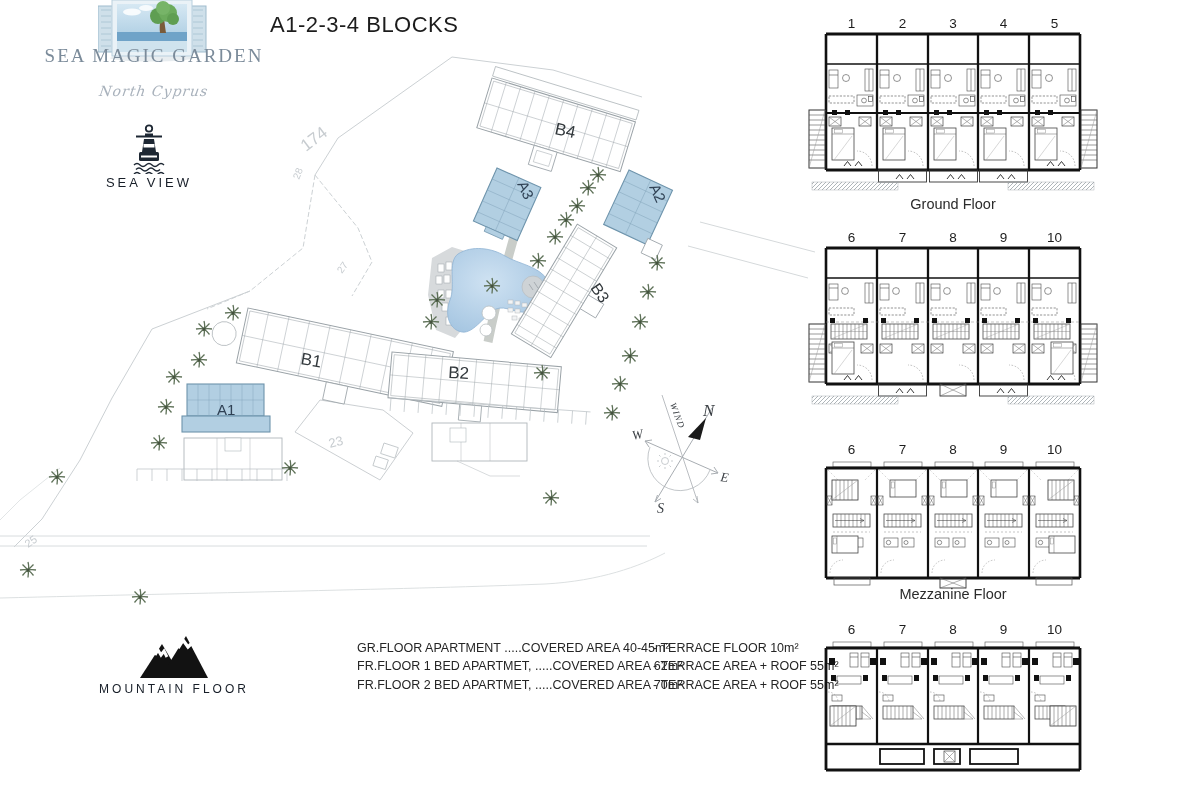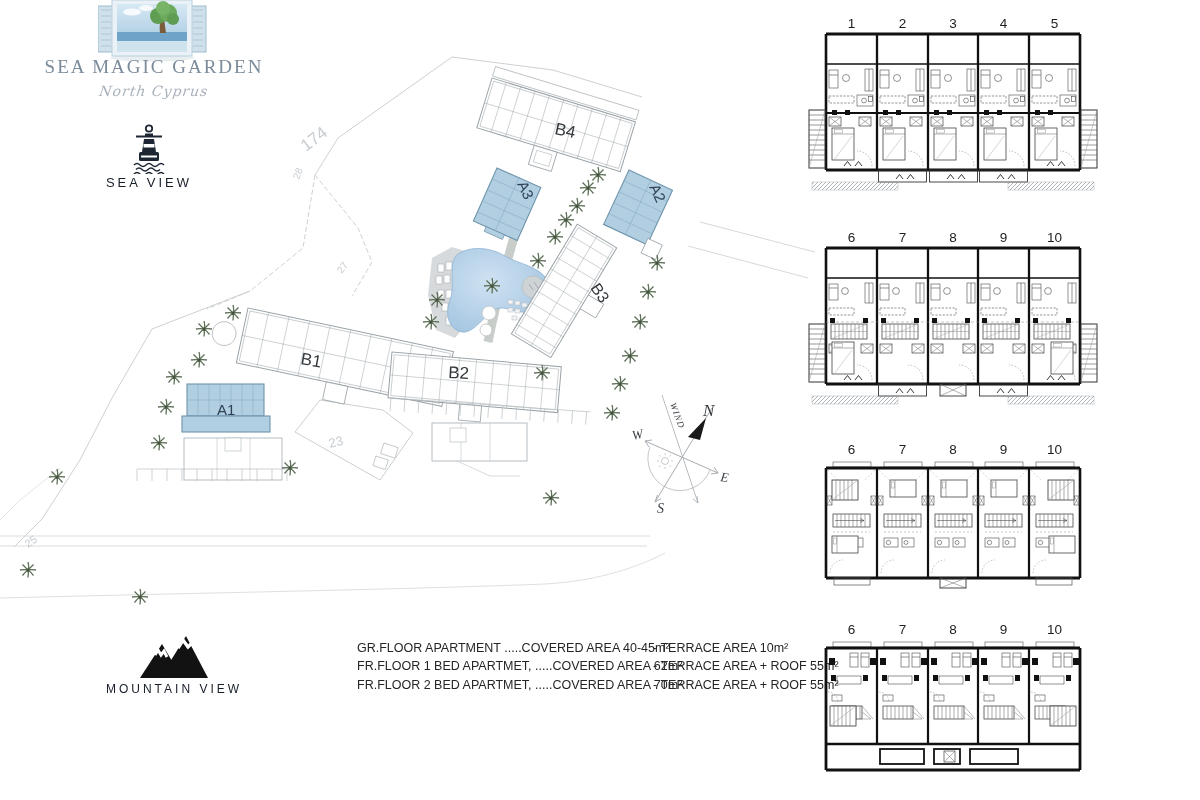--- a/index.html
+++ b/index.html
@@ -1,20 +1,20 @@
 <!DOCTYPE html>
 <html><head>
 <meta charset="utf-8">
 <style>
   html,body{margin:0;padding:0;background:#e9e9e9}
   #canvas{position:relative;width:1200px;height:800px;background:#ffffff;overflow:hidden;
           font-family:"Liberation Sans",sans-serif}
   .abs{position:absolute}
   svg{display:block}
-  .brand-title{left:36px;top:56px;width:236px;text-align:center;
+  .brand-title{left:36px;top:45px;width:236px;text-align:center;
                font-family:"Liberation Serif",serif;font-size:19px;letter-spacing:2px;color:#7b8b9a}
   .brand-sub{left:36px;top:83px;width:236px;text-align:center;
              font-family:"DejaVu Serif",serif;font-style:italic;font-size:14px;
              letter-spacing:1px;color:#a9b2bc;transform:skewX(-8deg)}
   .badge-label{font-weight:normal;letter-spacing:3px;color:#171e28;text-align:center}
   .sea-view-label{left:100px;top:175px;width:98px;font-size:13px}
   .mtn-label{left:88px;top:682px;width:172px;font-size:12px}
   .page-title{left:270px;top:12px;font-size:22px;letter-spacing:.5px;color:#1c1c1c}
   .specs{left:357px;top:639px;width:480px;font-size:12.5px;color:#252525;line-height:18.4px}
   .spec-row{display:flex}
@@ -358,33 +358,34 @@
   <path d="M4,12.5 H30" stroke="#1d2733" stroke-width="2"></path>
   <path d="M13,9.5 h8 v3 h-8 z" fill="#1d2733"></path>
   <polygon points="12,15 22,15 24,28 10,28" fill="#1d2733"></polygon>
   <rect x="11.5" y="20" width="11" height="3.5" fill="#ffffff"></rect>
   <rect x="7" y="28" width="20" height="9" rx="1.5" fill="#1d2733"></rect>
   <rect x="9" y="31.5" width="16" height="2" fill="#ffffff"></rect>
   <path d="M2,41 q3,-3 6,0 t6,0 t6,0 t6,0 t6,0 M4,45.5 q3,-3 6,0 t6,0 t6,0 t6,0 M2,50 q3,-3 6,0 t6,0 t6,0 t6,0 t6,0" fill="none" stroke="#1d2733" stroke-width="1.4"></path>
 </svg>
 <div class="abs badge-label sea-view-label">SEA VIEW</div>
 
+<div class="abs page-title">A1-2-3-4 BLOCKS</div>
 
 <svg class="abs" style="left:136px;top:632px" width="76" height="48" viewBox="0 0 76 48">
   <polygon points="4,46 26,12 46,46" fill="#121212"></polygon>
   <polyline points="19,23 22,18 25,23 28,19 31,25" fill="none" stroke="#ffffff" stroke-width="3"></polyline>
   <polygon points="24,46 50,4 72,46" fill="#121212"></polygon>
   <polyline points="42,16 47,8 52,15 56,11 60,18" fill="none" stroke="#ffffff" stroke-width="3.4"></polyline>
 </svg>
-<div class="abs badge-label mtn-label">MOUNTAIN VIEW</div>
+<div class="abs badge-label mtn-label">MOUNTAIN FLOOR</div>
 
 <div class="abs specs">
   <div class="spec-row">
     <span class="sl">GR.FLOOR  APARTMENT .....COVERED AREA 40-45m²</span>
-    <span class="sr">- TERRACE AREA 10m²</span>
+    <span class="sr">- TERRACE FLOOR 10m²</span>
   </div>
   <div class="spec-row">
     <span class="sl">FR.FLOOR 1 BED APARTMET, .....COVERED AREA 62m²</span>
     <span class="sr">- TERRACE AREA + ROOF 55m²</span>
   </div>
   <div class="spec-row">
     <span class="sl">FR.FLOOR 2 BED APARTMET, .....COVERED AREA 70m²</span>
     <span class="sr">- TERRACE AREA + ROOF 55m²</span>
   </div>
 </div>
@@ -419,20 +420,21 @@
         <use href="#sstair" x="273" y="98"></use>
     <rect x="4" y="170" width="86" height="8" fill="url(#hhatch)" stroke="#9aa2a7" stroke-width="0.4"></rect>
     <rect x="200" y="170" width="86" height="8" fill="url(#hhatch)" stroke="#9aa2a7" stroke-width="0.4"></rect>
     <use href="#gfur" x="18" y="54"></use>
         <use href="#gfur" x="69" y="54"></use>
         <use href="#gfur" x="120" y="54"></use>
     <use href="#gfur" x="170" y="54"></use>
         <use href="#gfur" x="221" y="54"></use>
   </g>
 </svg>
+<div class="abs cap" style="left:808px;top:196px">Ground Floor</div>
 
 <svg class="abs" style="left:808px;top:226px" width="290" height="180" viewBox="0 0 290 180">
   <g fill="#1d1d1d" font-size="13.5" text-anchor="middle">
     <text x="43.5" y="16">6</text>
     <text x="94.5" y="16">7</text>
     <text x="145" y="16">8</text>
     <text x="195.5" y="16">9</text>
     <text x="246.5" y="16">10</text>
   </g>
   <g fill="none" stroke="#111">
@@ -499,20 +501,21 @@
         <use href="#mfur" x="221" y="30"></use>
     <use href="#bedh" x="82" y="42"></use>
         <use href="#bedh" x="133" y="42"></use>
         <use href="#bedh" x="183" y="42"></use>
     <use href="#mstair" x="24" y="42"></use>
         <use href="#mstair" x="240" y="42"></use>
     <use href="#bedh" x="24" y="98"></use>
         <use href="#bedh" x="241" y="98"></use>
   </g>
 </svg>
+<div class="abs cap" style="left:808px;top:586px">Mezzanine Floor</div>
 
 <svg class="abs" style="left:808px;top:618px" width="290" height="158" viewBox="0 0 290 158">
   <g fill="#1d1d1d" font-size="13.5" text-anchor="middle">
     <text x="43.5" y="16">6</text>
     <text x="94.5" y="16">7</text>
     <text x="145" y="16">8</text>
     <text x="195.5" y="16">9</text>
     <text x="246.5" y="16">10</text>
   </g>
   <g fill="none" stroke="#111">

